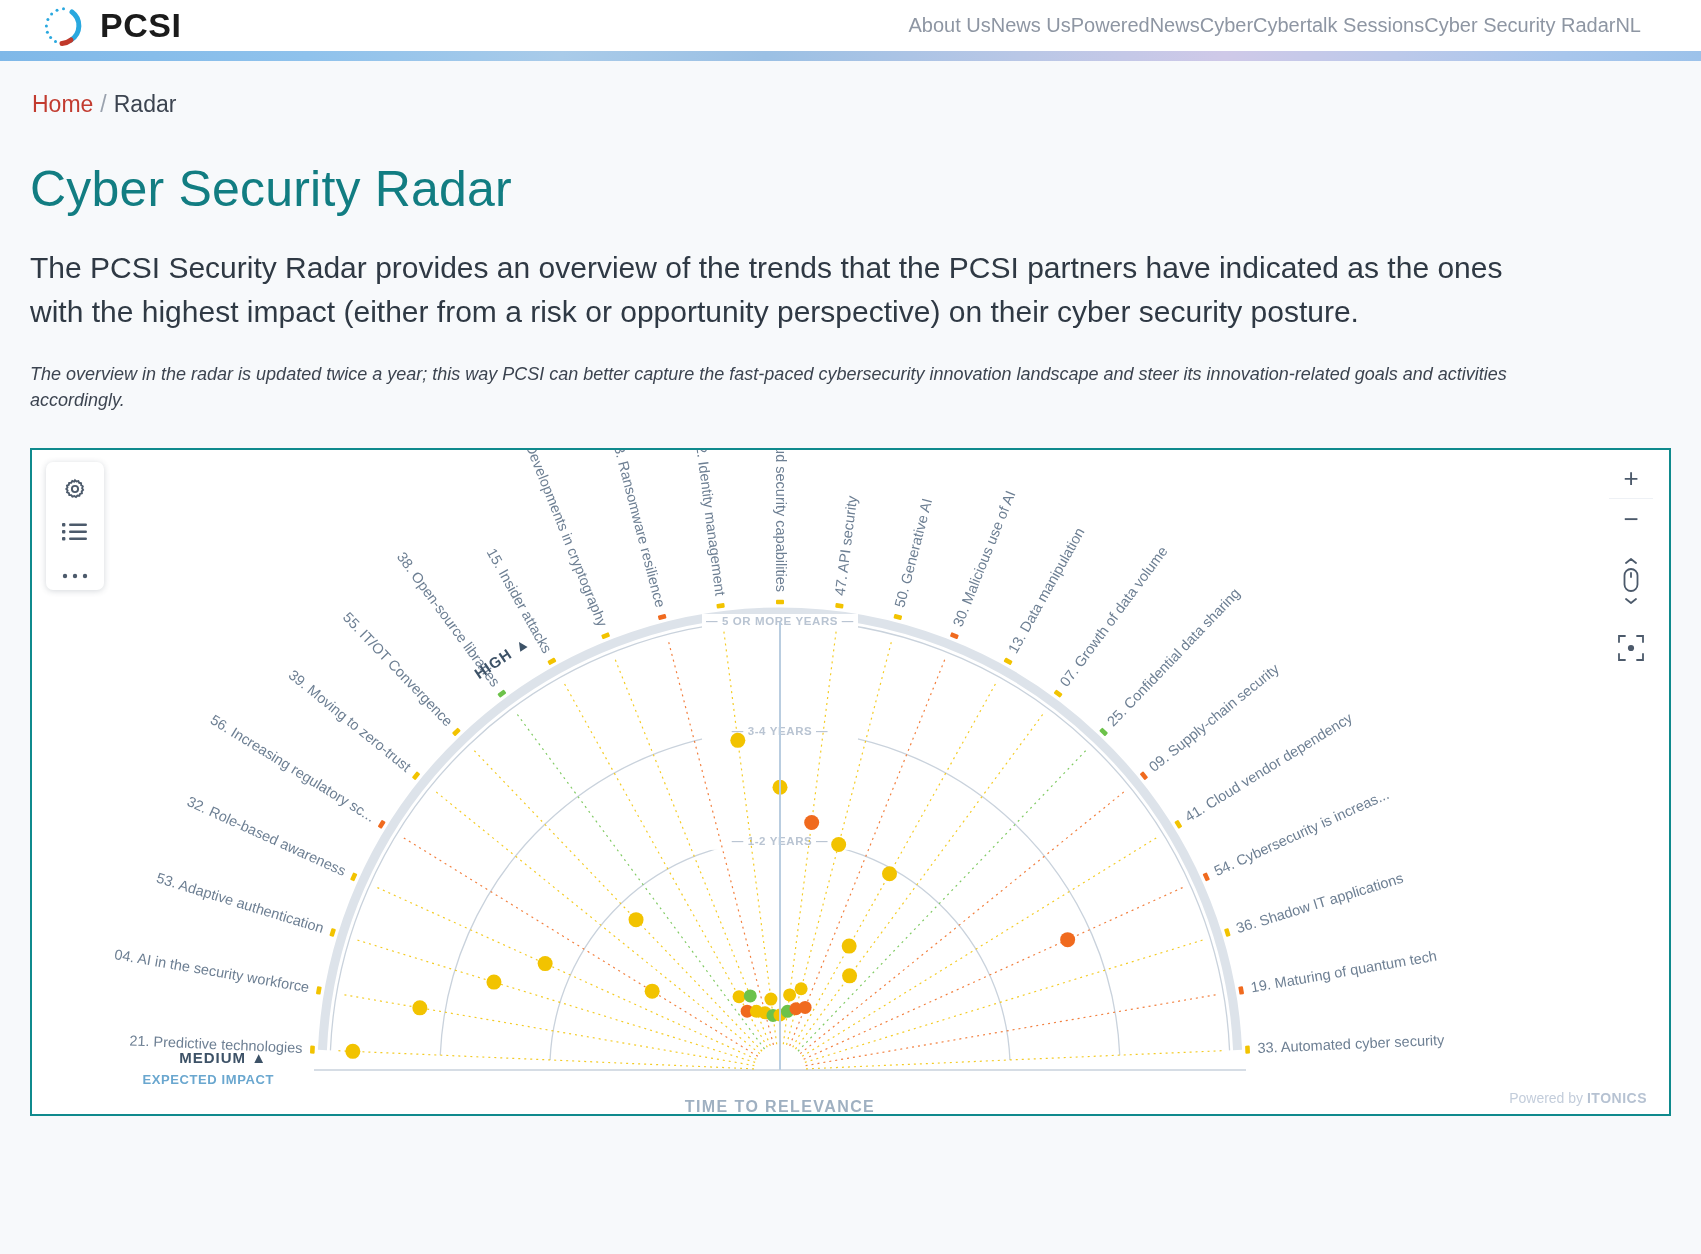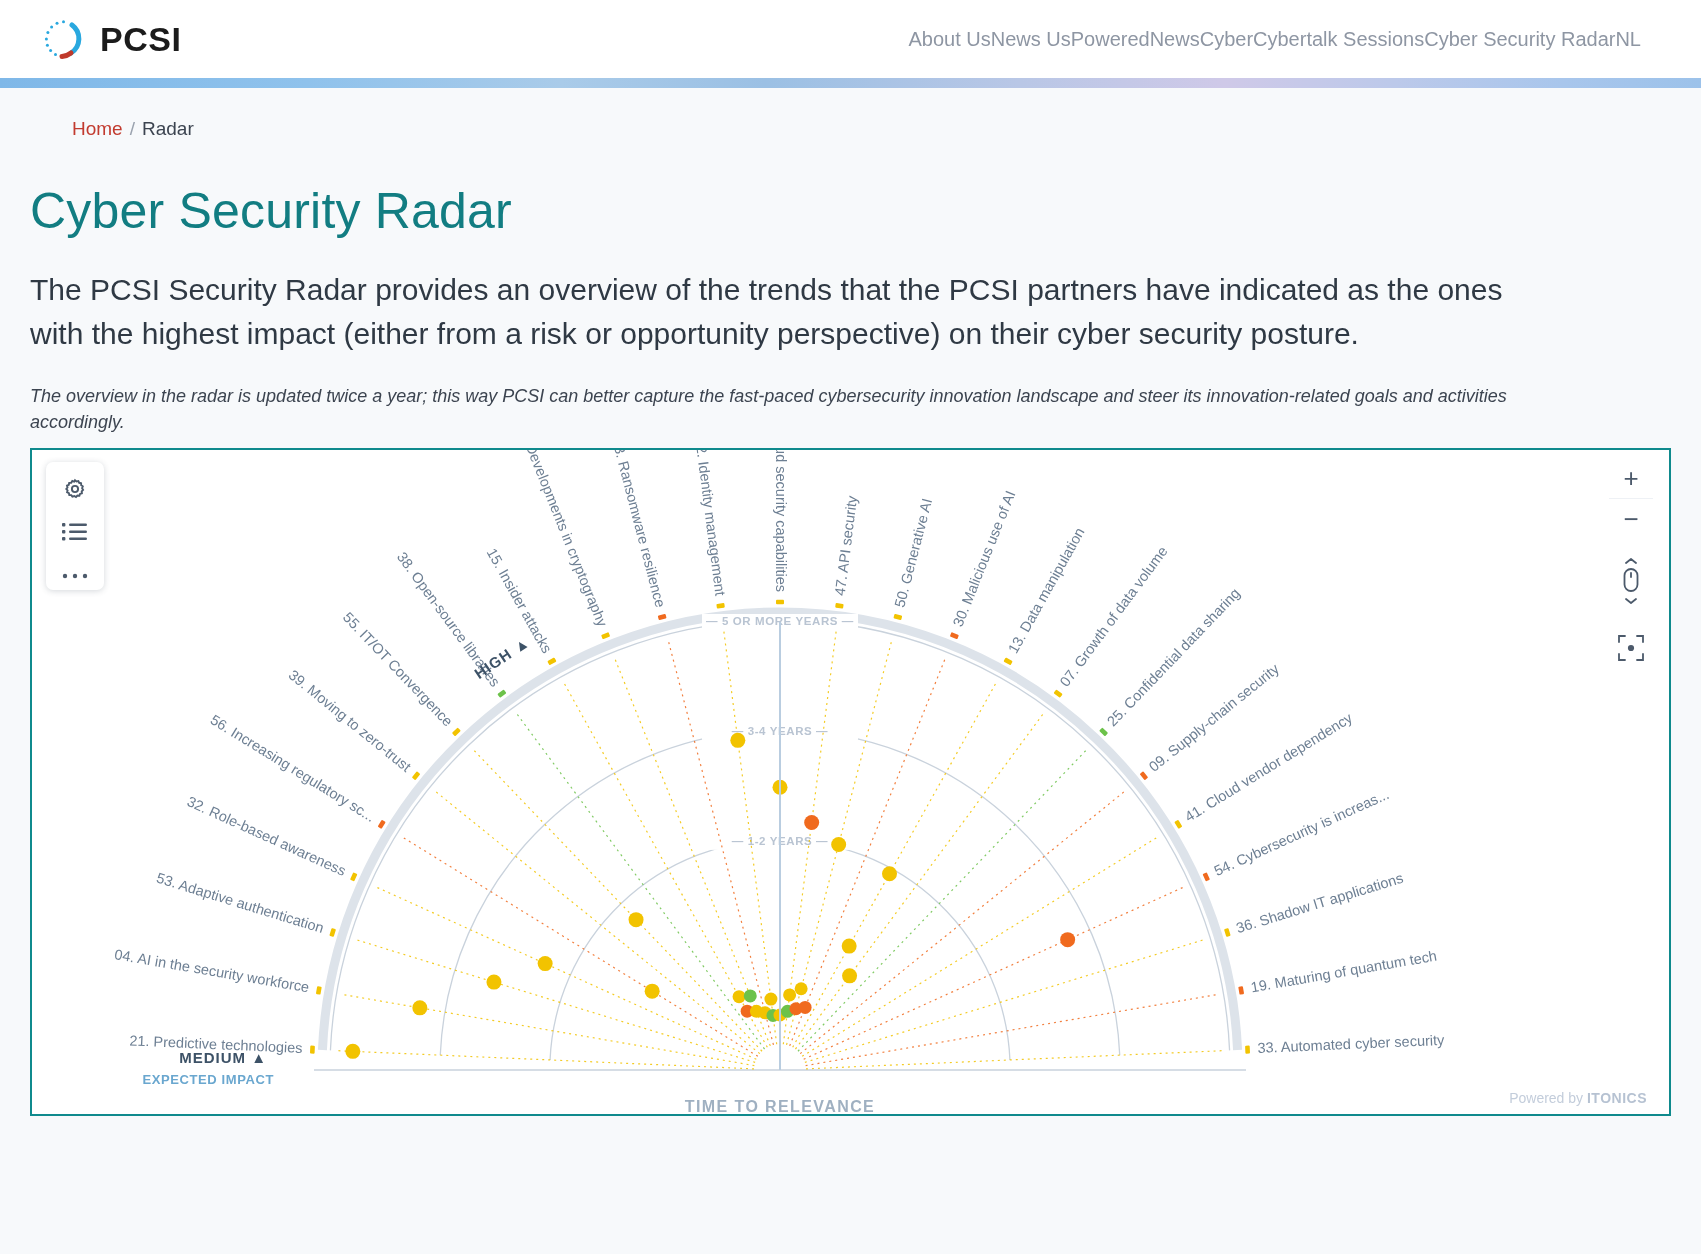--- a/index.html
+++ b/index.html
@@ -7,42 +7,42 @@
   body {
     width:1701px; height:1254px;
     background:#f7f9fb;
     font-family:"Liberation Sans", sans-serif;
     overflow:hidden;
     position:relative;
   }
 
   
   .site-header{
-    height:78px; background:#ffffff; display:flex; align-items:center;
+    height:51px; background:#ffffff; display:flex; align-items:center;
     padding:0 38px; position:relative; z-index:5;
   }
   .brand{ display:flex; align-items:center; gap:14px; }
   .brand-mark{ width:48px; height:48px; position:relative; }
   .brand-name{
     font-size:34px; font-weight:700; color:#1b1b1b; letter-spacing:.5px;
     font-family:"Liberation Sans", sans-serif;
   }
   .main-nav{ margin-left:auto; display:flex; align-items:center; padding-right:22px;}
   .nav-link{
     font-size:20px; color:#8e96a3; text-decoration:none; white-space:nowrap;
     font-family:"Liberation Sans", sans-serif; font-weight:400;
   }
   .header-rule{
     height:10px;
     background:linear-gradient(90deg,#7fb8e8 0%,#8fc2ec 18%,#a9cbe9 33%,#9bc0e4 45%,#b9c7e6 60%,#cfc9e8 72%,#bcc9ea 82%,#a8c6ec 92%,#9cc2ea 100%);
   }
 
   
   .breadcrumb{
-    padding:30px 4px 0 32px; font-size:19px; color:#3c4450;margin-left:40px;
+    padding:30px 4px 0 32px; font-size:23px; color:#3c4450;
   }
   .breadcrumb a{ color:#c23b2f; text-decoration:none; }
   .breadcrumb .sep{ color:#9aa2ae; margin:0 7px; }
   .breadcrumb .crumb-current{ color:#3c4450; }
 
   
   .page-title{
     margin:42px 0 0 30px; font-size:50px; color:#127d82; font-weight:400;
     letter-spacing:.2px;
   }

